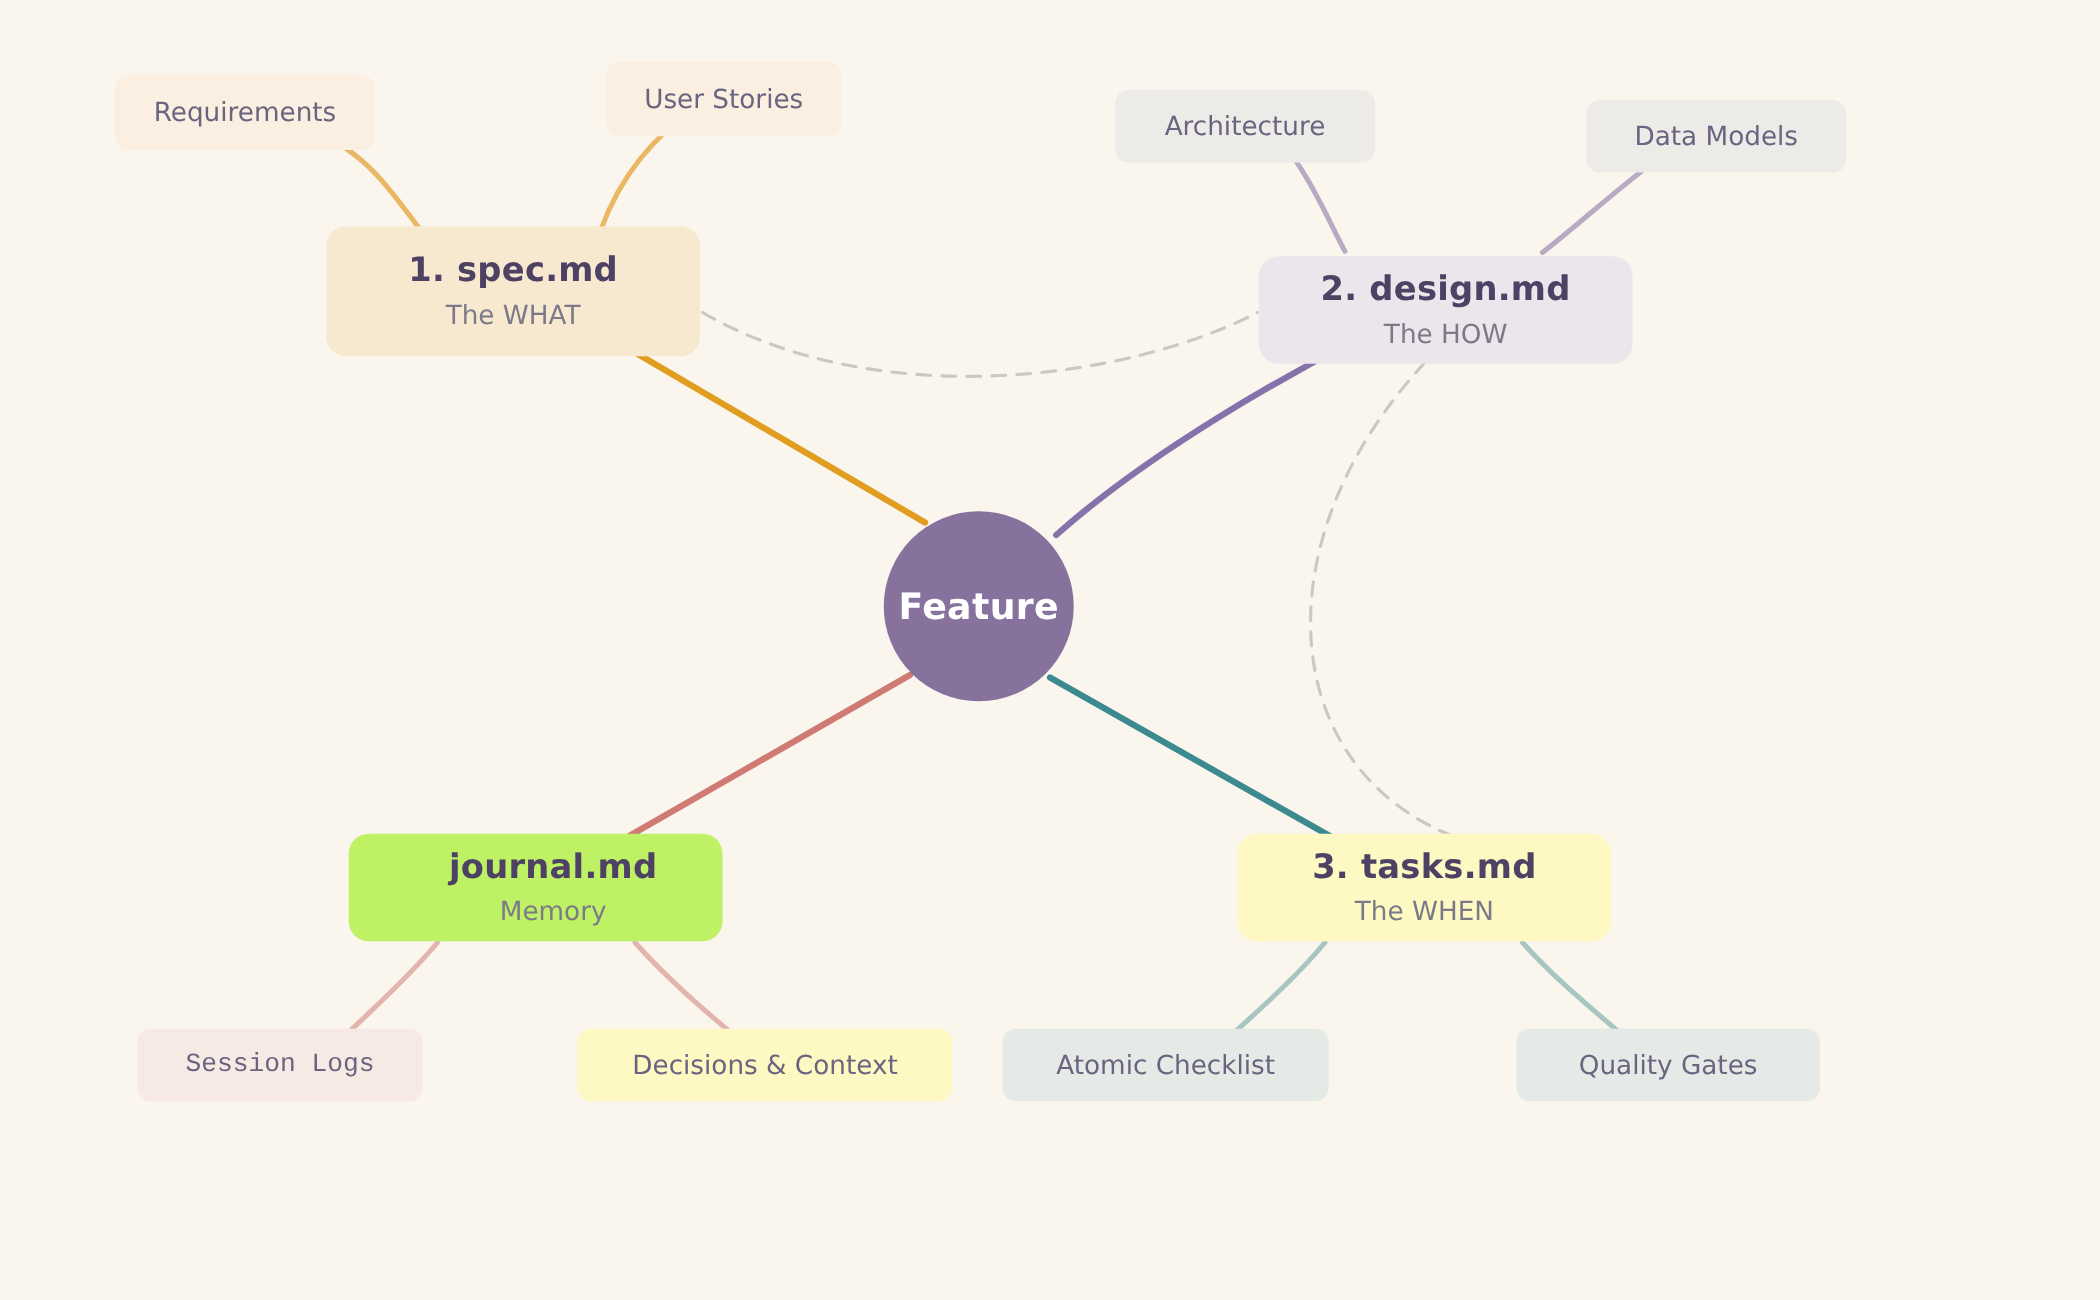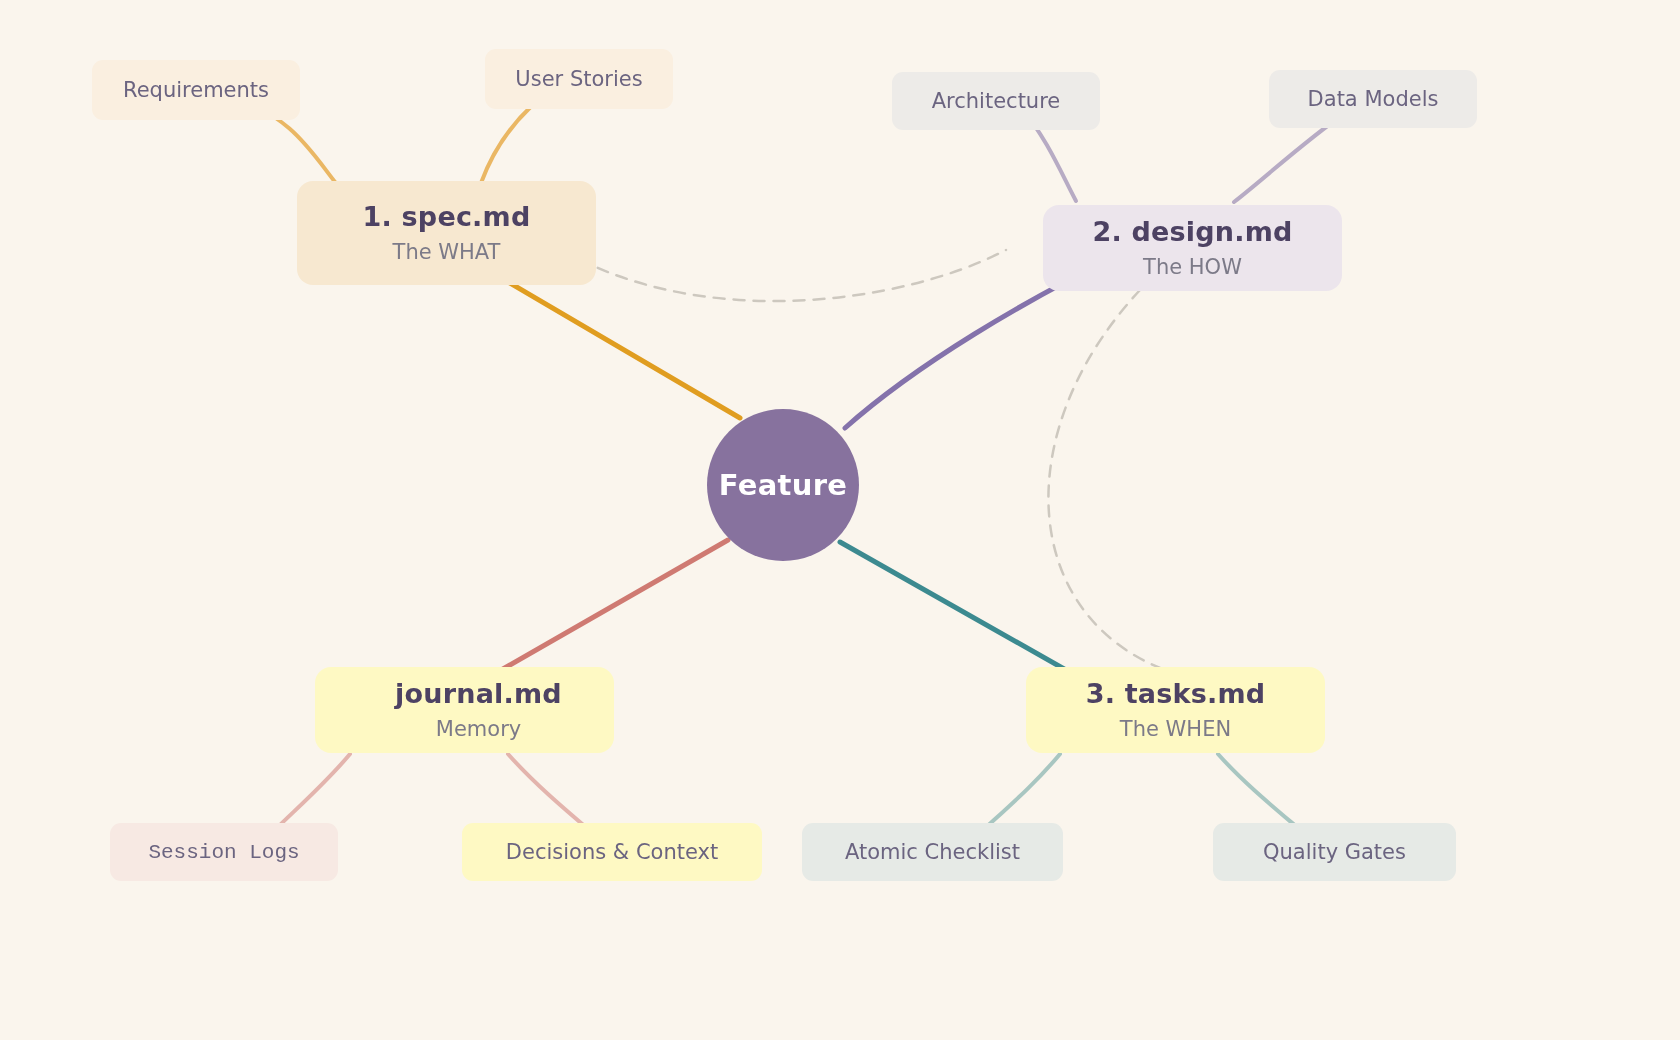--- a/index.html
+++ b/index.html
@@ -25,21 +25,20 @@
   }
   .node {
     position: absolute;
     box-sizing: border-box;
     display: flex;
     flex-direction: column;
     align-items: center;
     justify-content: center;
     border-radius: 14px;
     text-align: center;
-    margin-left: 36px;
   }
   .node.main {
     border-radius: 16px;
   }
   .node .title {
     font-weight: bold;
     font-size: 27px;
     letter-spacing: 0.2px;
     color: #4d4263;
     line-height: 1.12;
@@ -115,30 +114,30 @@
   <div class="node main" style="left:1007px; top:205px; width:299px; height:86px; background:#ece5ec;">
     <div class="title">2. design.md</div>
     <div class="subtitle">The HOW</div>
   </div>
 
   <div class="node main" style="left:990px; top:667px; width:299px; height:86px; background:#fef9c3;">
     <div class="title">3. tasks.md</div>
     <div class="subtitle">The WHEN</div>
   </div>
 
-  <div class="node main" style="left:279px; top:667px; width:299px; height:86px; background:#fef9c3;padding-left:28px;">
+  <div class="node main" style="left:279px; top:667px; width:299px; height:86px; background:#bef264;padding-left:28px;">
     <div class="title">journal.md</div>
     <div class="subtitle">Memory</div>
   </div>
 
   <div class="leaf" style="left:92px; top:60px; width:208px; height:60px; background:#faefe0;">Requirements</div>
   <div class="leaf" style="left:485px; top:49px; width:188px; height:60px; background:#faefe0;">User Stories</div>
 
   <div class="leaf" style="left:892px; top:72px; width:208px; height:58px; background:#edebe8;">Architecture</div>
-  <div class="leaf" style="left:1269px; top:70px; width:208px; height:58px; background:#edebe8;">Data Models</div>
+  <div class="leaf" style="left:1269px; top:80px; width:208px; height:58px; background:#edebe8;">Data Models</div>
 
   <div class="leaf" style="left:802px; top:823px; width:261px; height:58px; background:#e6eae6;">Atomic Checklist</div>
   <div class="leaf" style="left:1213px; top:823px; width:243px; height:58px; background:#e6eae6;">Quality Gates</div>
 
   <div class="leaf" style="left:110px; top:823px; width:228px; height:58px; background:#f7e9e3;font-family:Liberation Mono, monospace;">Session Logs</div>
   <div class="leaf" style="left:462px; top:823px; width:300px; height:58px; background:#fef9c3;">Decisions &amp; Context</div>
 
   <div id="center-node" style="left:707px; top:409px; width:152px; height:152px; background:#87729e;">Feature</div>
 
 </div>

